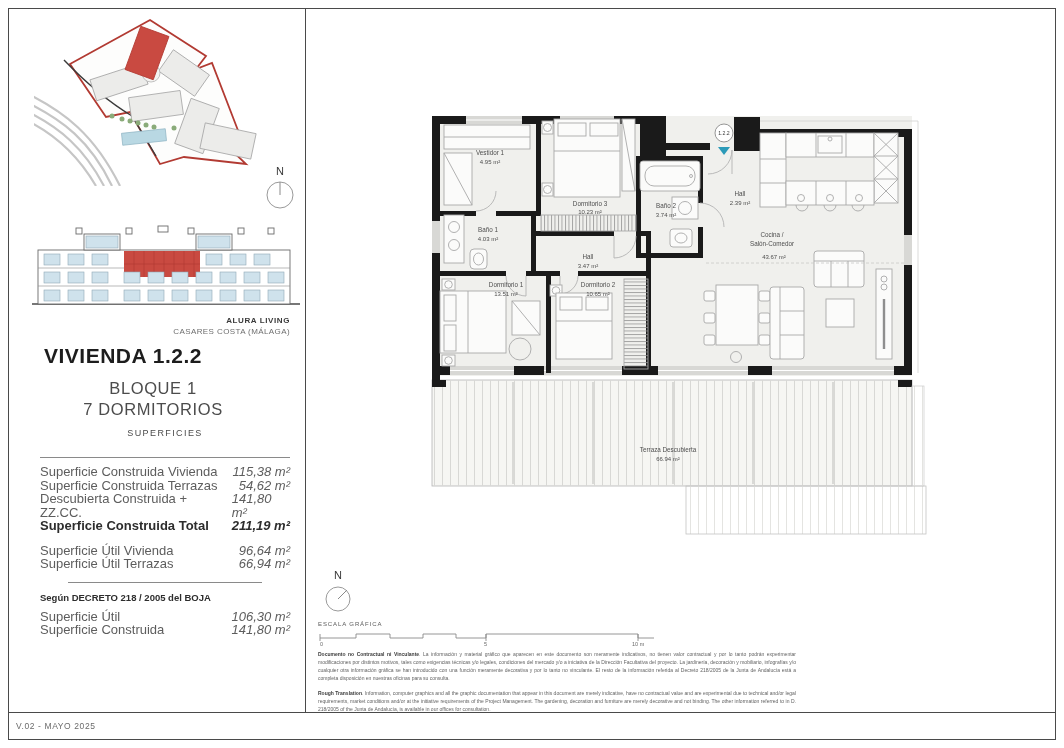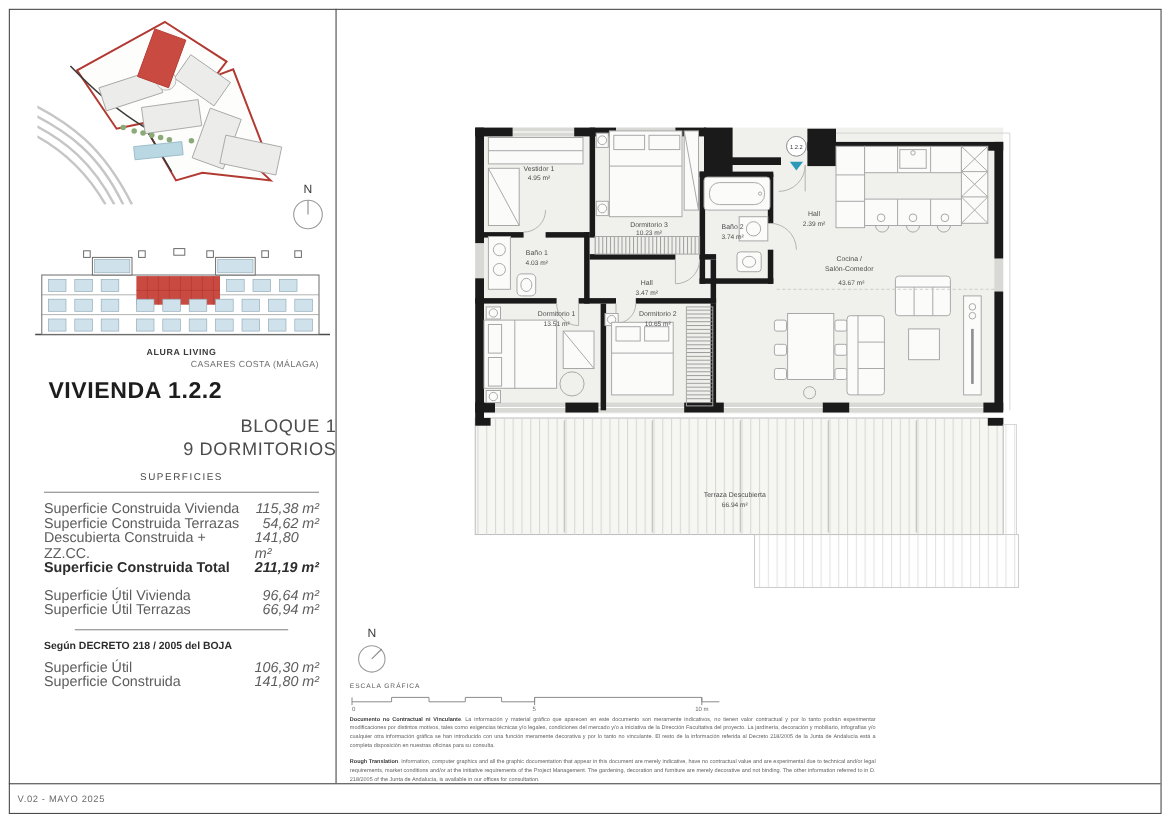--- a/index.html
+++ b/index.html
@@ -6,30 +6,30 @@
   body{width:1064px;height:748px;position:relative;overflow:hidden;
        font-family:"Liberation Sans",sans-serif;color:#3f3f3f;}
   .abs{position:absolute;}
   
   .frame{left:8px;top:8px;width:1046px;height:730px;border:1px solid #4a4a4a;}
   .divider-v{left:305px;top:8px;width:1px;height:704px;background:#4a4a4a;}
   .footer-line{left:8px;top:712px;width:1047px;height:1px;background:#4a4a4a;}
   .version{left:16px;top:721px;font-size:8.5px;letter-spacing:.6px;color:#6b6b6b;}
   
   .brand-wrap{left:40px;top:315px;width:250px;text-align:right;line-height:11px;}
-  .brand{font-size:8px;font-weight:bold;letter-spacing:.6px;color:#3a3a3a;text-align:center;}
+  .brand{font-size:8px;font-weight:bold;letter-spacing:.6px;color:#3a3a3a;}
   .location{font-size:8px;letter-spacing:.4px;color:#6e6e6e;}
   .unit-title{left:0;top:344px;width:246px;text-align:center;font-size:21px;
               font-weight:bold;letter-spacing:.5px;color:#1d1d1d;}
-  .block-lines{left:0;top:378px;width:306px;text-align:right;font-size:16.5px;
+  .block-lines{left:0;top:378px;width:306px;text-align:center;font-size:16.5px;
                color:#4c4c4c;letter-spacing:.6px;line-height:21px;}
   
   .surfaces{left:40px;top:428px;width:250px;}
   .s-head{text-align:center;font-size:9px;letter-spacing:1.4px;color:#4a4a4a;
-          padding-bottom:9px;border-bottom:1px solid #8a8a8a;margin-bottom:7px;}
+          padding-bottom:19px;border-bottom:1px solid #8a8a8a;margin-bottom:7px;}
   .srow{display:flex;justify-content:space-between;font-size:13px;
         line-height:13.5px;color:#5d5d5d;}
   .srow .val{font-style:italic;}
   .srow.total{font-weight:bold;color:#2d2d2d;}
   .sgap{height:11px;}
   .srule{border-top:1px solid #8a8a8a;margin:11px 28px 9px 28px;}
   .decree-head{font-size:9.5px;font-weight:bold;color:#2d2d2d;margin-bottom:7px;}
   
   .scale-label{left:318px;top:621px;font-size:6px;letter-spacing:.9px;color:#5a5a5a;}
   .disclaimer{left:318px;top:650px;width:478px;font-size:5px;line-height:1.6;
@@ -146,21 +146,21 @@
 </svg>
 
 <div class="abs brand-wrap">
   <div class="brand">ALURA LIVING</div>
   <div class="location">CASARES COSTA (MÁLAGA)</div>
 </div>
 
 <div class="abs unit-title">VIVIENDA 1.2.2</div>
 <div class="abs block-lines">
   <div>BLOQUE 1</div>
-  <div>9 DORMITORIOS</div>
+  <div>7 DORMITORIOS</div>
 </div>
 
 <div class="abs surfaces">
   <div class="s-head">SUPERFICIES</div>
   <div class="srow">
     <span>Superficie Construida Vivienda</span>
     <span class="val">115,38 m²</span>
     </div>
   <div class="srow">
     <span>Superficie Construida Terrazas</span>

